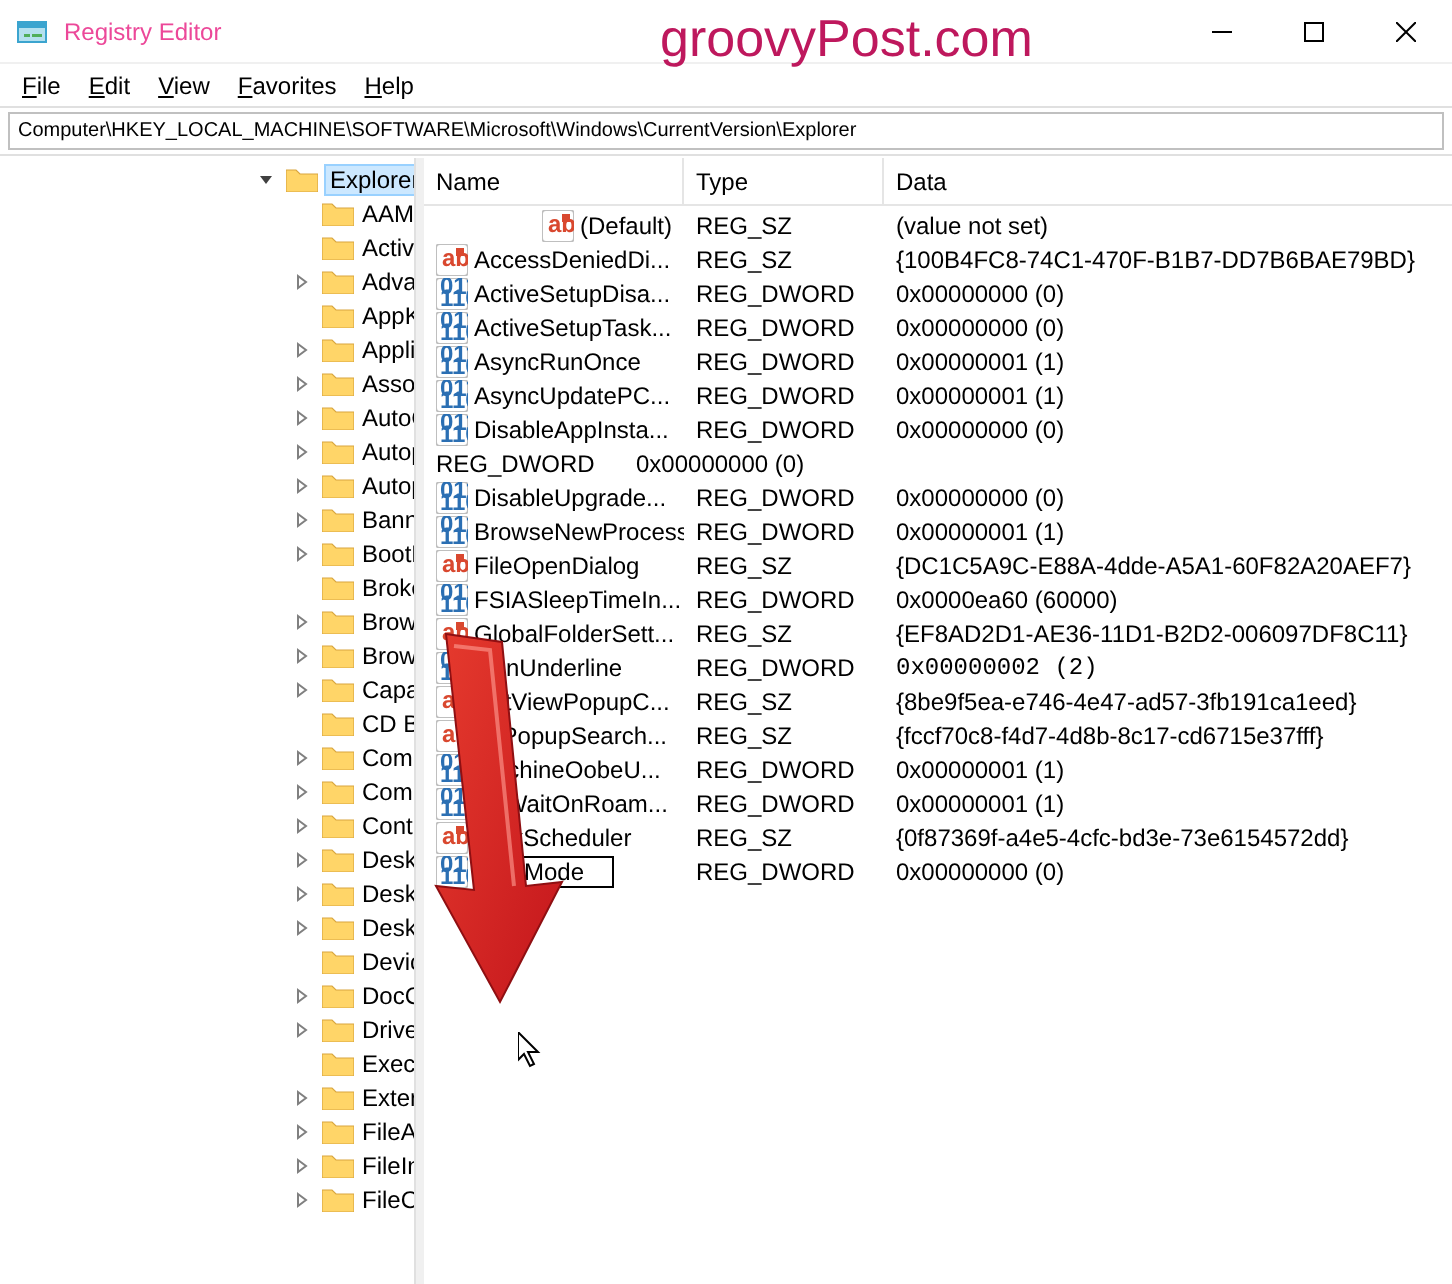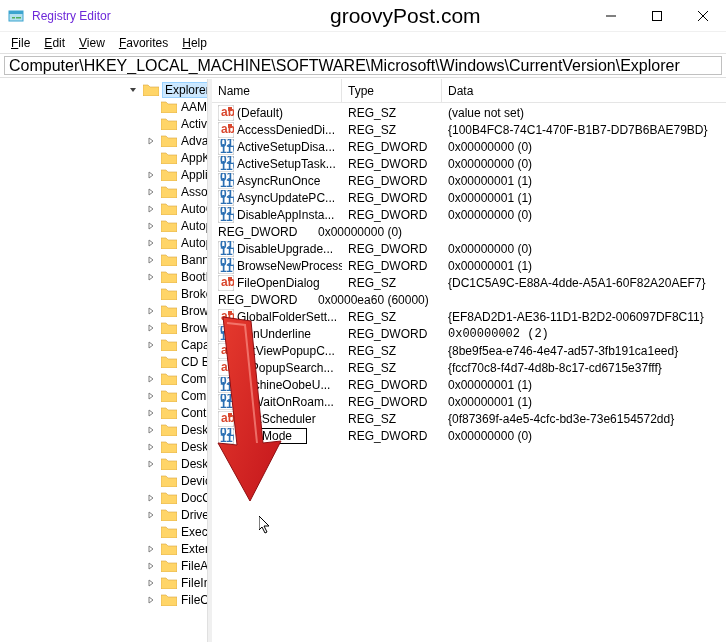--- a/index.html
+++ b/index.html
@@ -1,27 +1,27 @@
 <!DOCTYPE html>
 <html><head>
 <meta charset="utf-8">
 <style>
   *{box-sizing:border-box;margin:0;padding:0;font-family:"Segoe UI",Tahoma,sans-serif;font-size:12px;user-select:none}
   body{width:726px;height:642px;overflow:hidden;background:#fff;position:relative}
   .titlebar{height:32px;display:flex;align-items:center;padding:0 0 0 8px;background:#fff;border-bottom:1px solid #f0f0f0}
   .titlebar .appicon{width:16px;height:16px;margin-right:8px}
-  .titlebar .title{flex:0 0 auto;color:#6d28d9}
-  .watermark{position:absolute;left:330px;top:4px;font-size:21px;color:#000000;font-family:"Segoe UI","Helvetica Neue",sans-serif;pointer-events:none}
+  .titlebar .title{flex:0 0 auto;color:#ec4899}
+  .watermark{position:absolute;left:330px;top:4px;font-size:26px;color:#be185d;font-family:"Segoe UI","Helvetica Neue",sans-serif;pointer-events:none}
   .winbtns{margin-left:auto;display:flex;height:32px}
   .winbtn{width:46px;height:32px;display:flex;align-items:center;justify-content:center;color:#000}
   .menubar{height:22px;display:flex;align-items:center;padding:0 4px;background:#fff;border-bottom:1px solid #e0e0e0}
   .menuitem{padding:2px 7px;color:#000}
   .menuitem .u{text-decoration:underline}
   .addrbar{height:24px;display:flex;align-items:center;padding:2px 4px;border-bottom:1px solid #e0e0e0}
-  .addrinput{flex:1;border:1px solid #c0c0c0;padding:1px 4px;height:19px;background:#fff;font-size:16px}
+  .addrinput{flex:1;border:1px solid #c0c0c0;padding:1px 4px;height:19px;background:#fff;font-size:10px}
   .workspace{display:flex;height:calc(642px - 32px - 22px - 24px);border-top:1px solid #fff}
   .treepane{width:208px;border-right:1px solid #e0e0e0;overflow:hidden;background:#fff;padding-top:2px}
   .splitter{width:4px;background:#f0f0f0;cursor:col-resize}
   .listpane{flex:1;overflow:hidden;background:#fff;position:relative}
   .tree{padding-left:8px}
   .tree-item{display:flex;align-items:center;height:17px;white-space:nowrap;overflow:hidden;position:relative}
   .exp{width:14px;height:14px;display:inline-flex;align-items:center;justify-content:center;color:#6a6a6a;font-size:9px;margin-right:3px;flex-shrink:0}
   .folder{width:16px;height:13px;margin-right:4px;flex-shrink:0}
   .tree-label{color:#000;white-space:nowrap;overflow:hidden}
   .tree-item.selected .tree-label{background:#cce8ff;outline:1px solid #99d1ff;padding:0 2px}
@@ -400,21 +400,21 @@
   </div>
   <div class="splitter"></div>
   <div class="listpane">
     <div class="listheader">
       <div class="colhdr" id="colh-name" style="width: 130px;">Name</div>
       <div class="colhdr" id="colh-type" style="width: 100px;">Type</div>
       <div class="colhdr" id="colh-data" style="border-right: none; width: 280px;">Data</div>
     </div>
     <div class="rows" id="rows">
         <div class="row">
-          <div class="cell namecell" style="width: 130px;">
+          <div class="cell namecell" style="width: 130px; justify-content: flex-end;">
             <svg class="valicon" viewBox="0 0 16 16">
               <use href="#sz-icon"></use>
             </svg>
             <span>(Default)</span>
           </div>
           <div class="cell" style="width: 100px;">REG_SZ</div>
           <div class="cell" style="width: 280px;">(value not set)</div>
         </div>
         <div class="row">
           <div class="cell namecell" style="width: 130px;">
@@ -504,20 +504,26 @@
           <div class="cell namecell" style="width: 130px;">
             <svg class="valicon" viewBox="0 0 16 16">
               <use href="#sz-icon"></use>
             </svg>
             <span>FileOpenDialog</span>
           </div>
           <div class="cell" style="width: 100px;">REG_SZ</div>
           <div class="cell" style="width: 280px;">{DC1C5A9C-E88A-4dde-A5A1-60F82A20AEF7}</div>
         </div>
         <div class="row">
+          <div class="cell namecell" style="width: 130px;">
+            <svg class="valicon" viewBox="0 0 16 16">
+              <use href="#dw-icon"></use>
+            </svg>
+            <span>FSIASleepTimeIn...</span>
+          </div>
           <div class="cell" style="width: 100px;">REG_DWORD</div>
           <div class="cell" style="width: 280px;">0x0000ea60 (60000)</div>
         </div>
         <div class="row">
           <div class="cell namecell" style="width: 130px;">
             <svg class="valicon" viewBox="0 0 16 16">
               <use href="#sz-icon"></use>
             </svg>
             <span>GlobalFolderSett...</span>
           </div>

